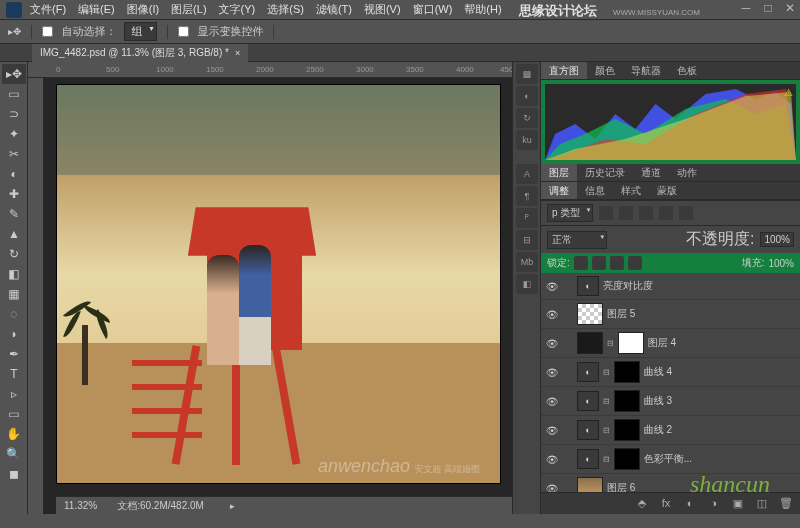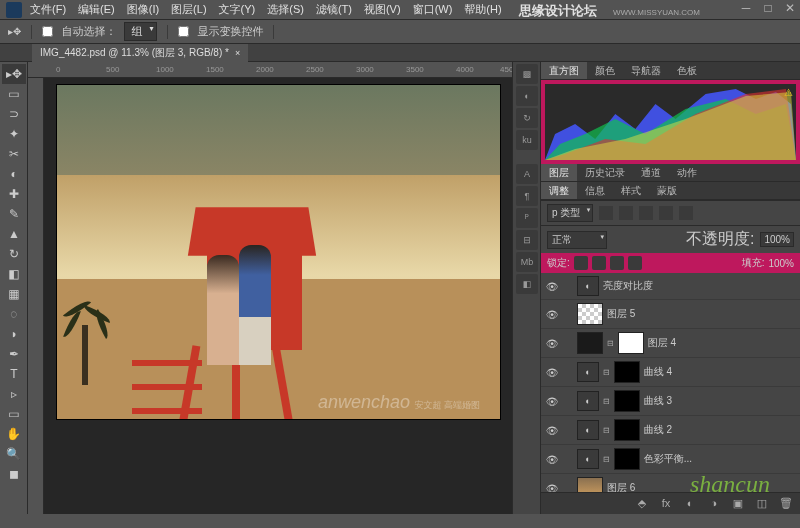--- a/index.html
+++ b/index.html
@@ -20,21 +20,21 @@
 .tabbar .tab { background:#535353; padding:2px 8px; font-size:10px; color:#ddd; display:flex; align-items:center; gap:6px; }
 .tabbar .tab .x { font-size:9px; cursor:pointer; }
 .workspace { display:flex; height:452px; }
 .toolbox { width:28px; background:#535353; display:flex; flex-direction:column; border-right:1px solid #2a2a2a; padding-top:2px; }
 .toolbox .tool { width:24px; height:20px; margin:0 2px; display:flex; align-items:center; justify-content:center; font-size:12px; color:#ccc; cursor:pointer; }
 .toolbox .tool.active { background:#3a3a3a; }
 .canvas-area { flex:1; background:#262626; position:relative; }
 .ruler-h { height:16px; background:#535353; border-bottom:1px solid #2a2a2a; position:relative; overflow:hidden; }
 .ruler-h .tick { position:absolute; top:3px; font-size:8px; color:#999; }
 .ruler-v { width:16px; background:#535353; position:absolute; left:0; top:16px; bottom:0; border-right:1px solid #2a2a2a; }
-.canvas { position:absolute; left:28px; top:22px; width:445px; height:336px; background:linear-gradient(180deg,#7a856b 0%,#a09060 25%,#e8d8a0 50%,#d4b578 75%,#c09858 100%); border:1px solid #000; overflow:hidden; }
+.canvas { position:absolute; left:28px; top:22px; width:445px; height:400px; background:linear-gradient(180deg,#7a856b 0%,#a09060 25%,#e8d8a0 50%,#d4b578 75%,#c09858 100%); border:1px solid #000; overflow:hidden; }
 .canvas .sky { position:absolute; top:0; left:0; right:0; height:90px; background:linear-gradient(180deg,#6b7860 0%,#8a8565 100%); }
 .canvas .water { position:absolute; top:90px; left:0; right:0; height:200px; background:linear-gradient(180deg,#c0a068 0%,#e8d8a8 50%,#e0c890 100%); }
 .canvas .beach { position:absolute; bottom:0; left:0; right:0; height:140px; background:#b8905a; }
 .canvas .tower { position:absolute; left:115px; top:120px; width:160px; height:260px; }
 .canvas .tower .roof { position:absolute; top:0; left:20px; width:120px; height:50px; background:#c73828; transform:perspective(100px) rotateX(15deg); }
 .canvas .tower .box { position:absolute; top:40px; left:35px; width:95px; height:105px; background:#c73828; }
 .canvas .tower .legs { position:absolute; top:140px; left:10px; width:130px; height:120px; }
 .canvas .tower .leg { position:absolute; width:8px; height:120px; background:#c73828; }
 .canvas .tower .leg.l1 { left:0; transform:rotate(10deg); }
 .canvas .tower .leg.l2 { left:50px; }
@@ -45,21 +45,21 @@
 .canvas .person1 { position:absolute; left:0; top:10px; width:32px; height:110px; background:linear-gradient(180deg,#3a2a20 0%,#d8b090 35%,#d8b090 100%); border-radius:12px 12px 0 0; }
 .canvas .person2 { position:absolute; left:32px; top:0; width:32px; height:120px; background:linear-gradient(180deg,#2a2520 0%,#4060a0 25%,#4060a0 60%,#d8d0c0 60%); border-radius:12px 12px 0 0; }
 .canvas .palm { position:absolute; left:0; top:220px; width:60px; height:80px; }
 .canvas .palm::before { content:""; position:absolute; left:25px; top:20px; width:6px; height:60px; background:#3a3020; }
 .canvas .palm .fronds { position:absolute; top:0; left:0; width:60px; height:40px; }
 .canvas .palm .frond { position:absolute; width:30px; height:8px; background:#2a3018; border-radius:0 100% 0 100%; }
 .canvas .watermark { position:absolute; bottom:6px; right:20px; color:rgba(255,255,255,0.35); font-style:italic; font-size:18px; font-family:cursive; }
 .canvas .watermark small { font-size:9px; font-style:normal; }
 .statusbar { position:absolute; bottom:0; left:28px; height:18px; background:#535353; display:flex; align-items:center; padding:0 8px; gap:20px; font-size:10px; color:#ccc; width:478px; border-top:1px solid #2a2a2a; }
 .statusbar .arrow { font-size:9px; margin-left:6px; }
-.panels { width:260px; background:#be185d; display:flex; flex-direction:column; border-left:1px solid #2a2a2a; }
+.panels { width:260px; background:#15803d; display:flex; flex-direction:column; border-left:1px solid #2a2a2a; }
 .dock-col { width:28px; background:#454545; position:absolute; right:260px; top:62px; bottom:14px; display:flex; flex-direction:column; gap:2px; padding-top:2px; border-left:1px solid #2a2a2a; }
 .dock-col .dock-ic { width:22px; height:20px; margin:0 3px; background:#3a3a3a; border-radius:2px; display:flex; align-items:center; justify-content:center; font-size:9px; color:#999; cursor:pointer; }
 .panel-tabs { display:flex; background:#383838; height:18px; border-bottom:1px solid #2a2a2a; }
 .panel-tabs .ptab { padding:2px 8px; font-size:10px; color:#bbb; cursor:pointer; }
 .panel-tabs .ptab.active { background:#535353; color:#e8e8e8; }
 .histogram { height:76px; background:#2a2a2a; margin:4px; position:relative; overflow:hidden; }
 .histogram svg { width:100%; height:100%; }
 .layers-head { display:flex; align-items:center; padding:3px 6px; gap:6px; background:#454545; border-top:1px solid #2a2a2a; }
 .layers-head .dd { background:#3a3a3a; border:1px solid #2a2a2a; padding:1px 12px 1px 4px; font-size:10px; position:relative; flex:0 0 auto; }
 .layers-head .dd::after { content:"▾"; position:absolute; right:2px; font-size:7px; }
@@ -191,20 +191,25 @@
           </div>
       </div>
       <div class="people">
           <div class="person1"></div>
           <div class="person2"></div>
         </div>
       <div class="watermark">
         <span>anwenchao</span> <small>安文超 高端婚图</small>
       </div>
     </div>
+    <div class="statusbar">
+      <span>11.32%</span>
+      <span>文档:60.2M/482.0M</span>
+      <span class="arrow">▸</span>
+    </div>
   </div>
 
   <div class="dock-col">
     <div class="dock-ic">▩</div>
     <div class="dock-ic">◐</div>
     <div class="dock-ic">↻</div>
     <div class="dock-ic">ku</div>
     <div style="height:10px"></div>
     <div class="dock-ic">A</div>
     <div class="dock-ic">¶</div>

